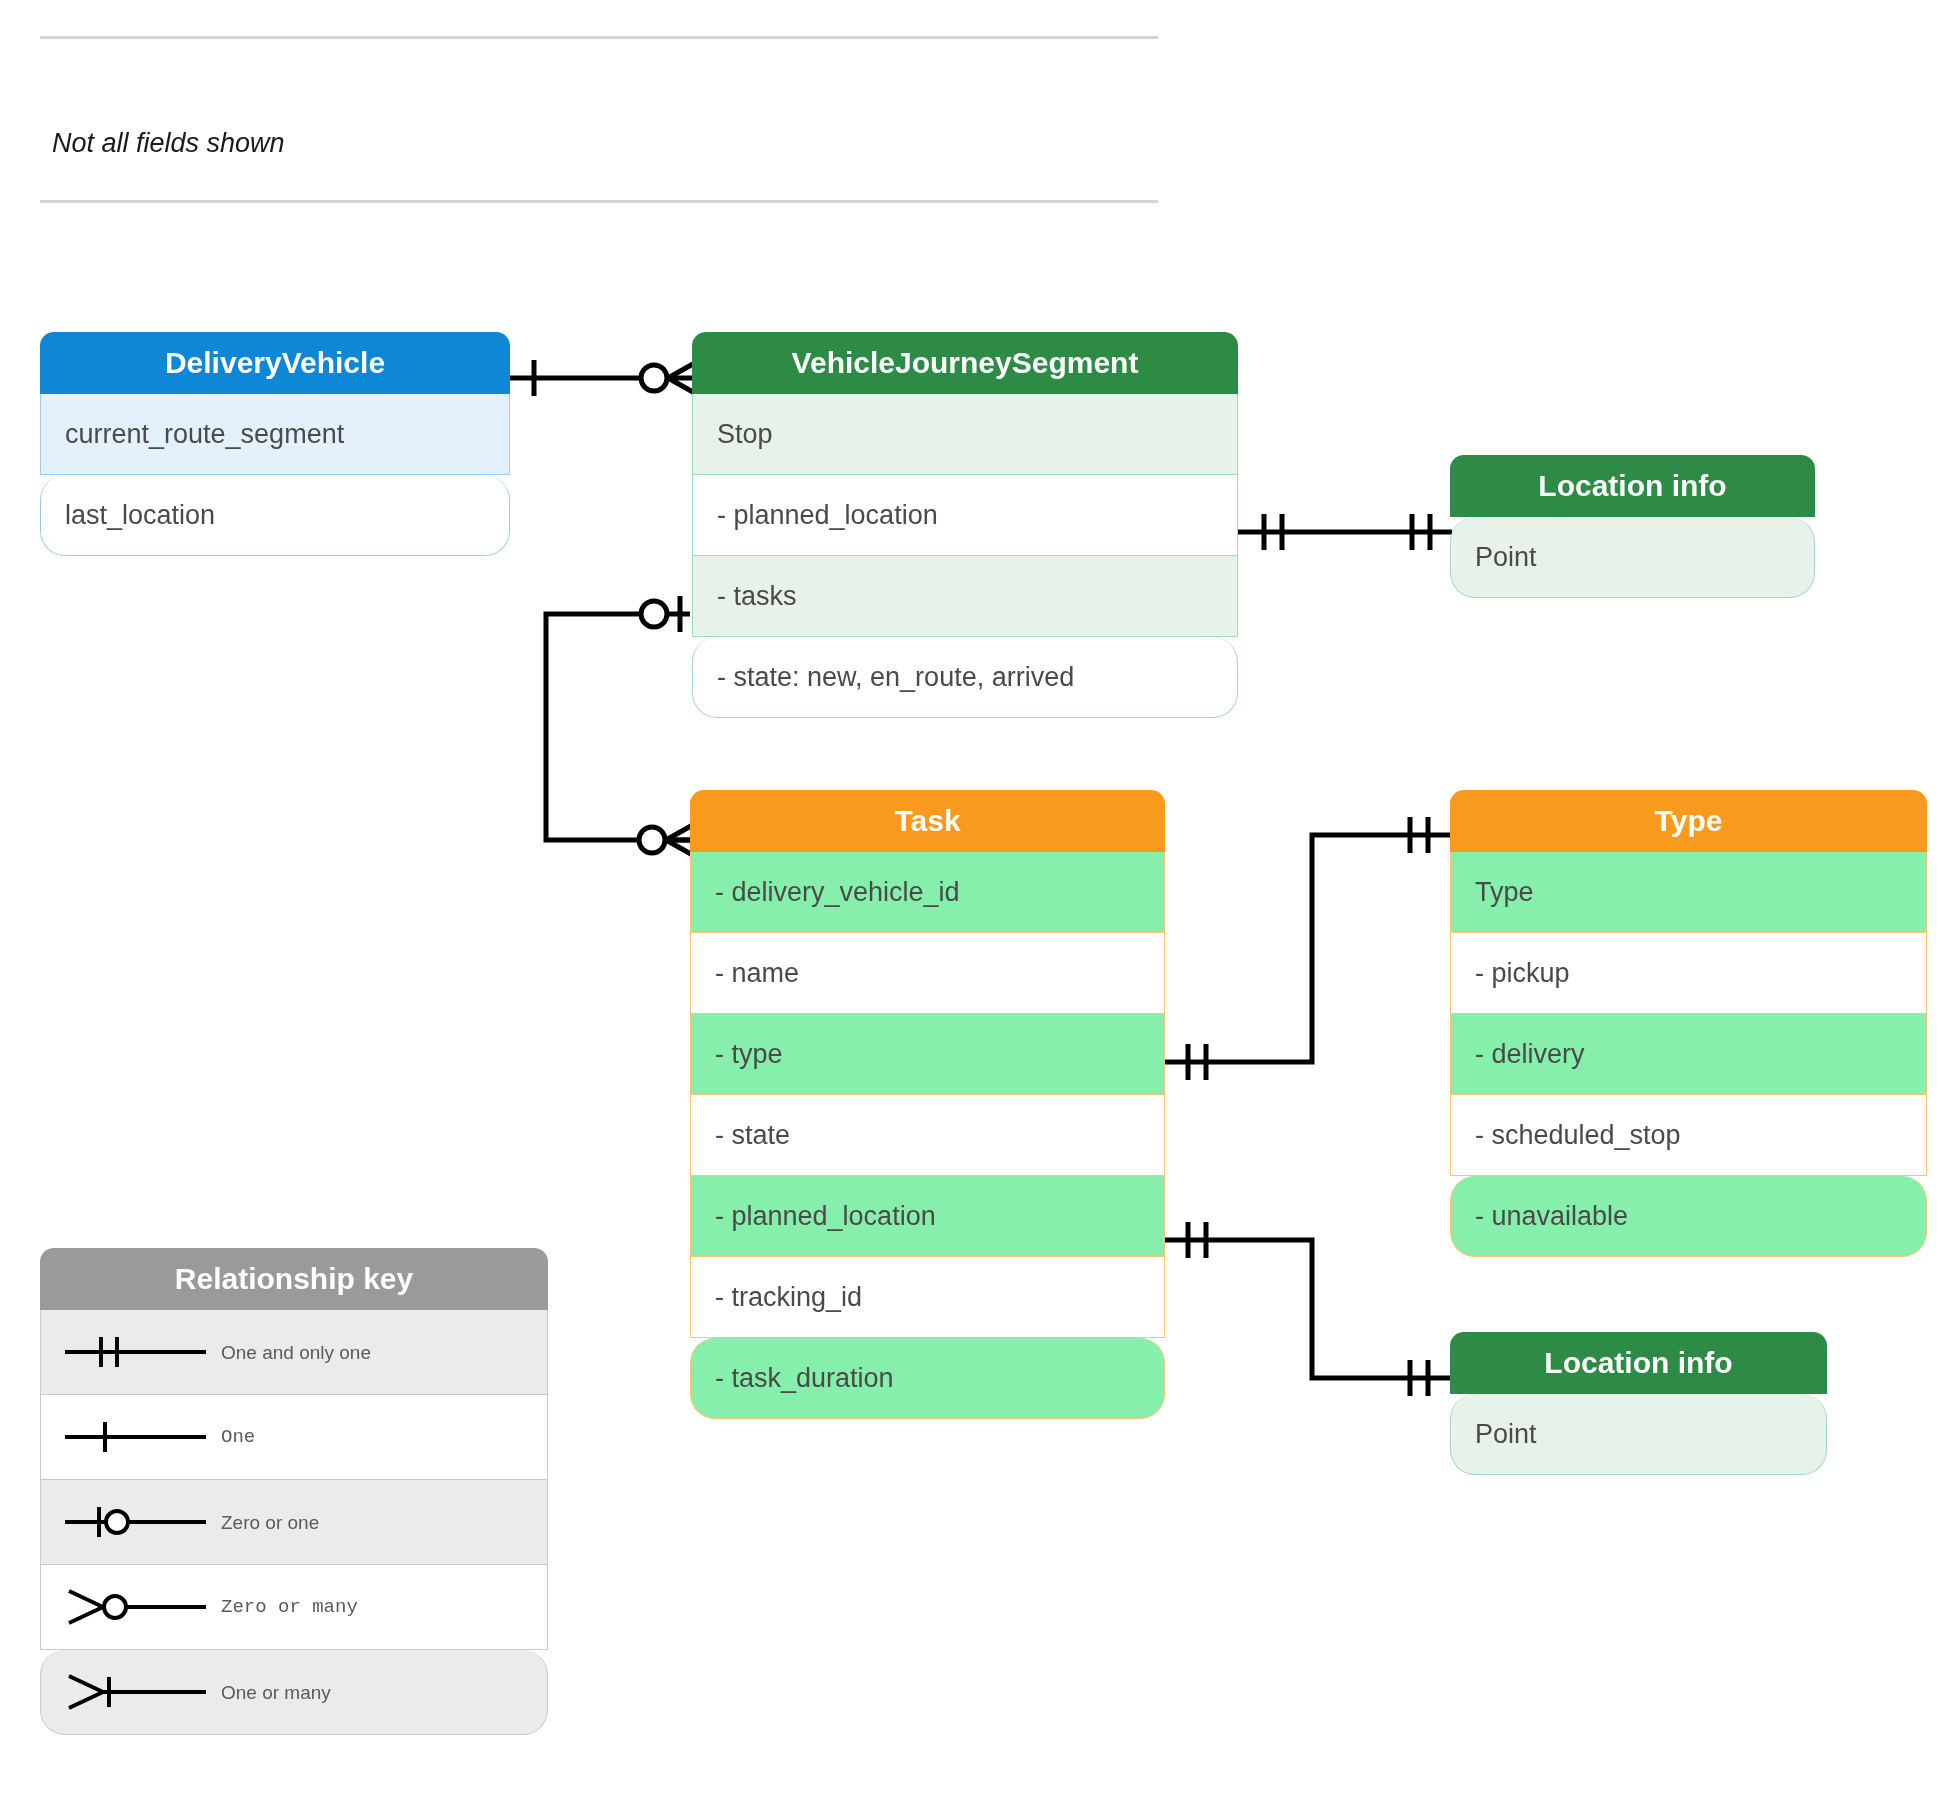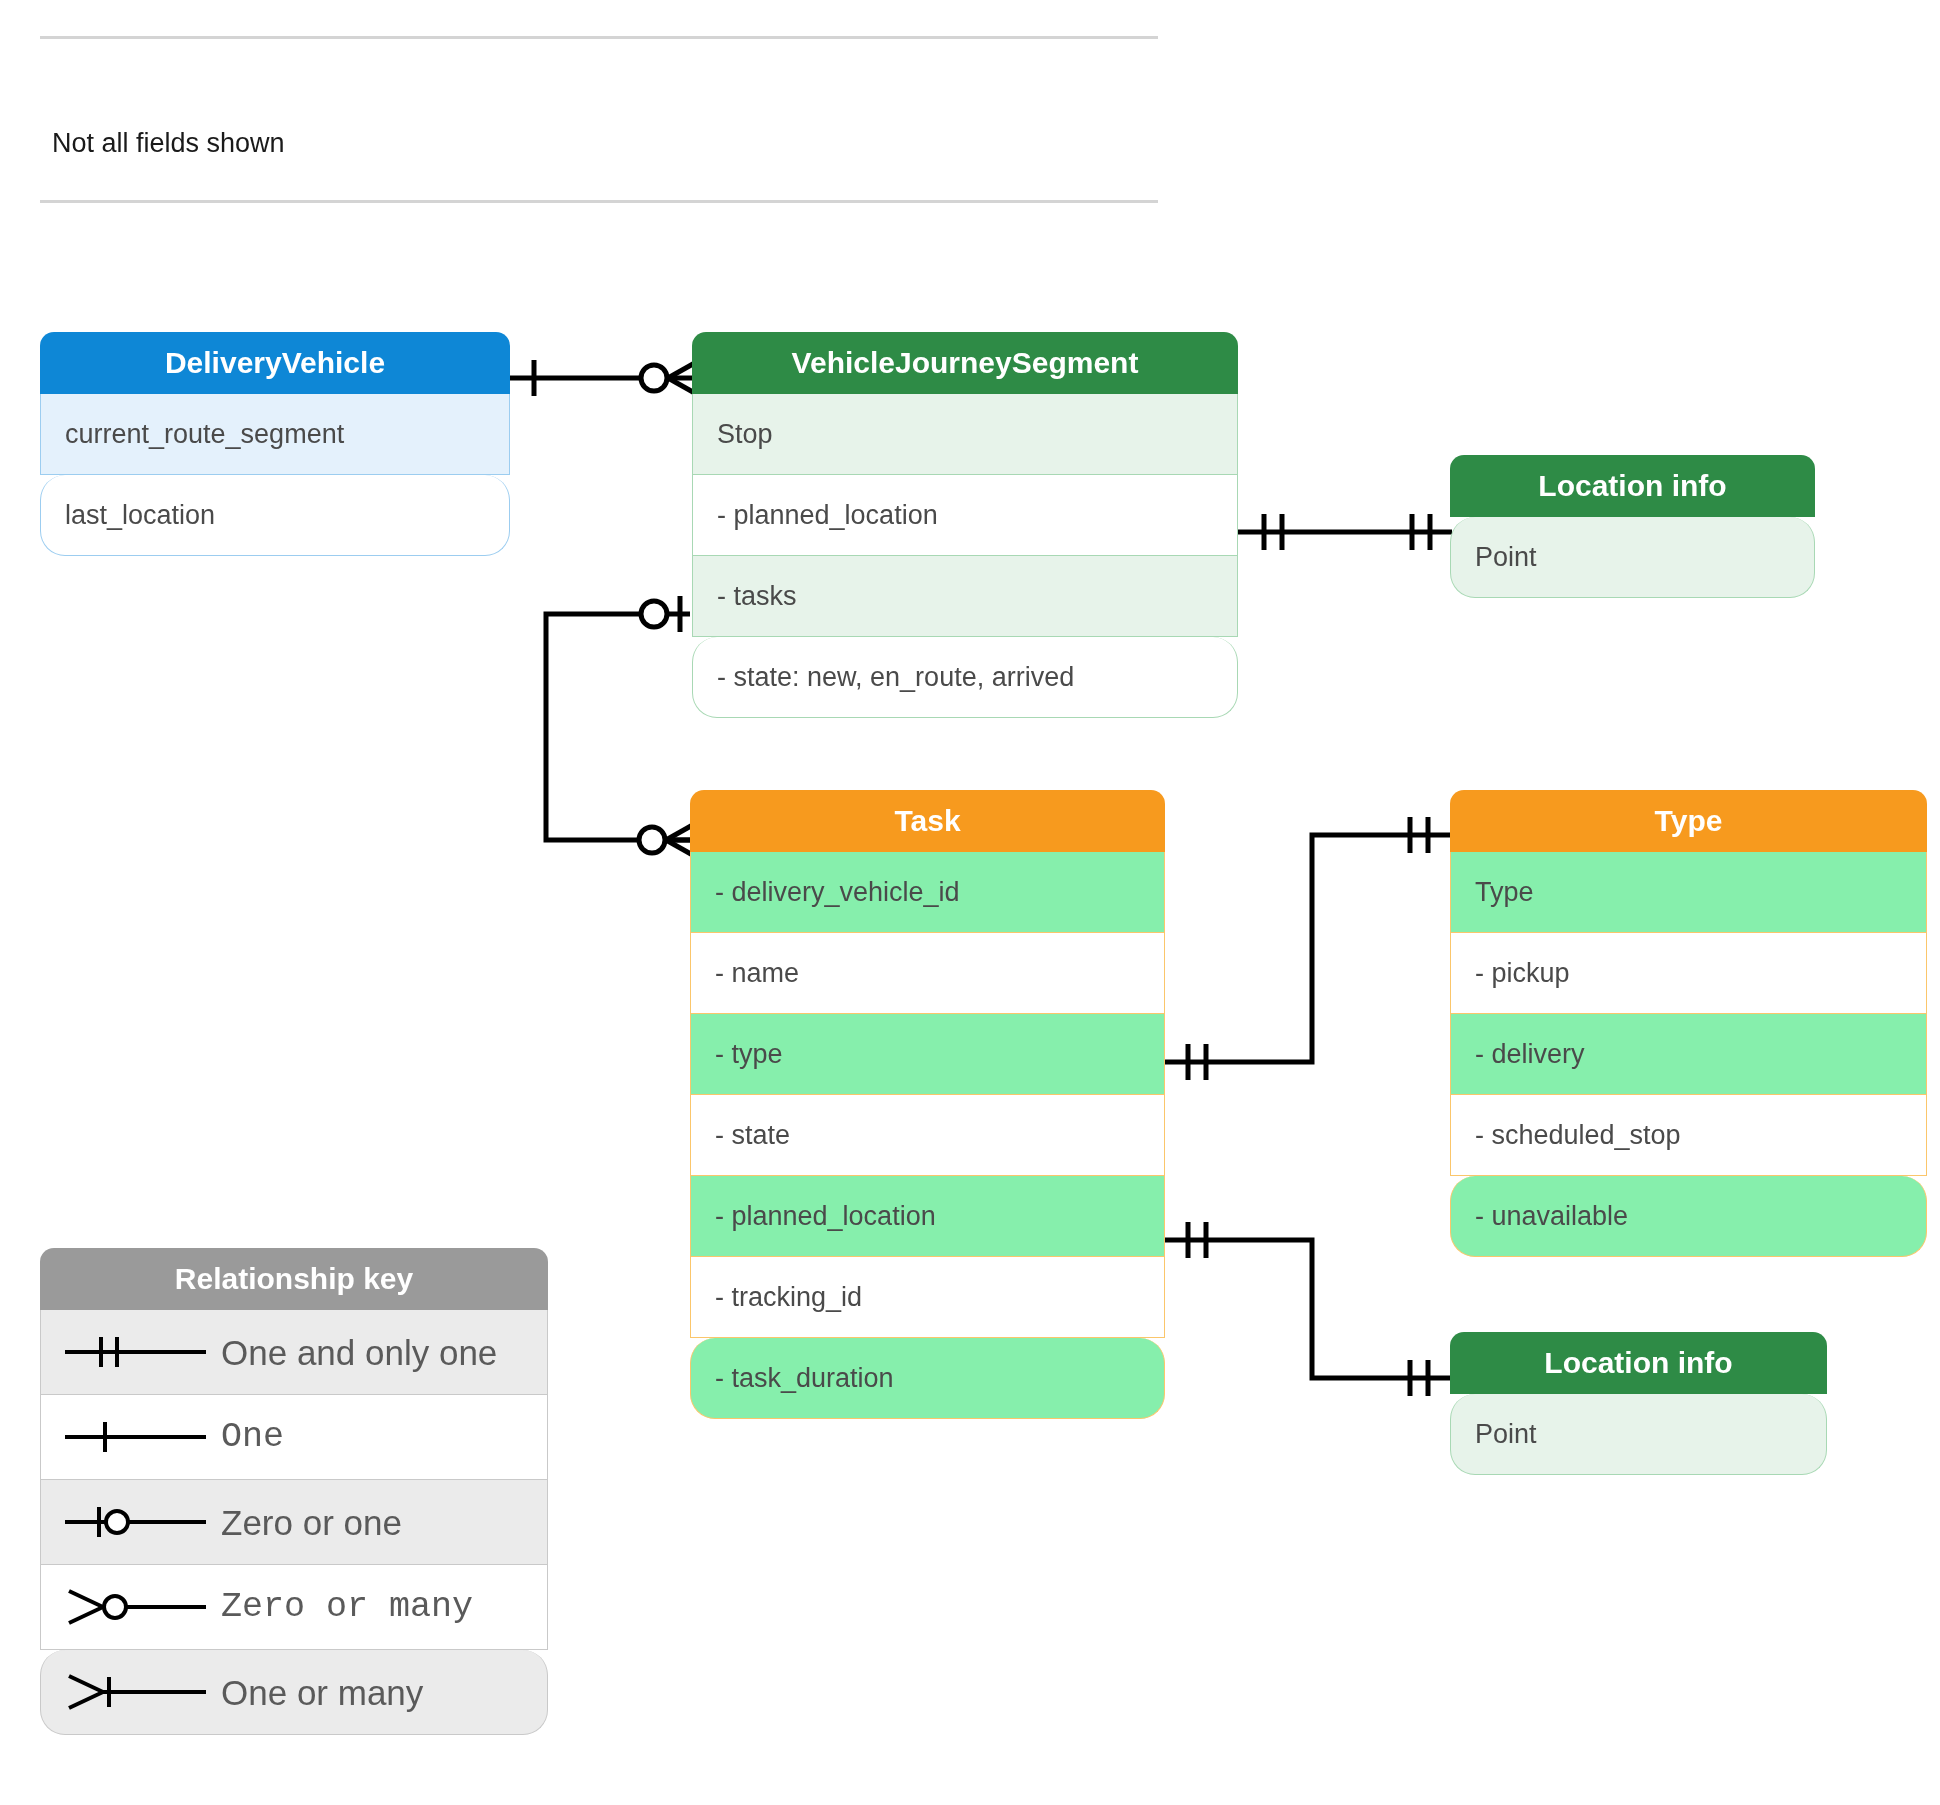--- a/index.html
+++ b/index.html
@@ -41,20 +41,21 @@
     white-space: nowrap;
   }
   #page-subtitle {
     position: absolute;
     left: 52px;
     top: 128px;
     font-size: 27px;
     font-weight: normal;
     color: #1a1a1a;
     white-space: nowrap;
+    font-style: italic;
   }
 
   
   .entity {
     position: absolute;
     box-sizing: border-box;
   }
   .entity-header {
     box-sizing: border-box;
     height: 62px;
@@ -116,21 +117,21 @@
   #ent-legend .entity-row {
     height: 85px;
     line-height: 85px;
     padding-left: 0;
     position: relative;
   }
   .legend-label {
     position: absolute;
     left: 180px;
     top: 0;
-    font-size: 35px;
+    font-size: 19px;
     color: #5a5a5a;
   }
   .legend-symbol {
     position: absolute;
     left: 22px;
     top: 50%;
     transform: translateY(-50%);
     width: 145px;
     height: 40px;
   }

